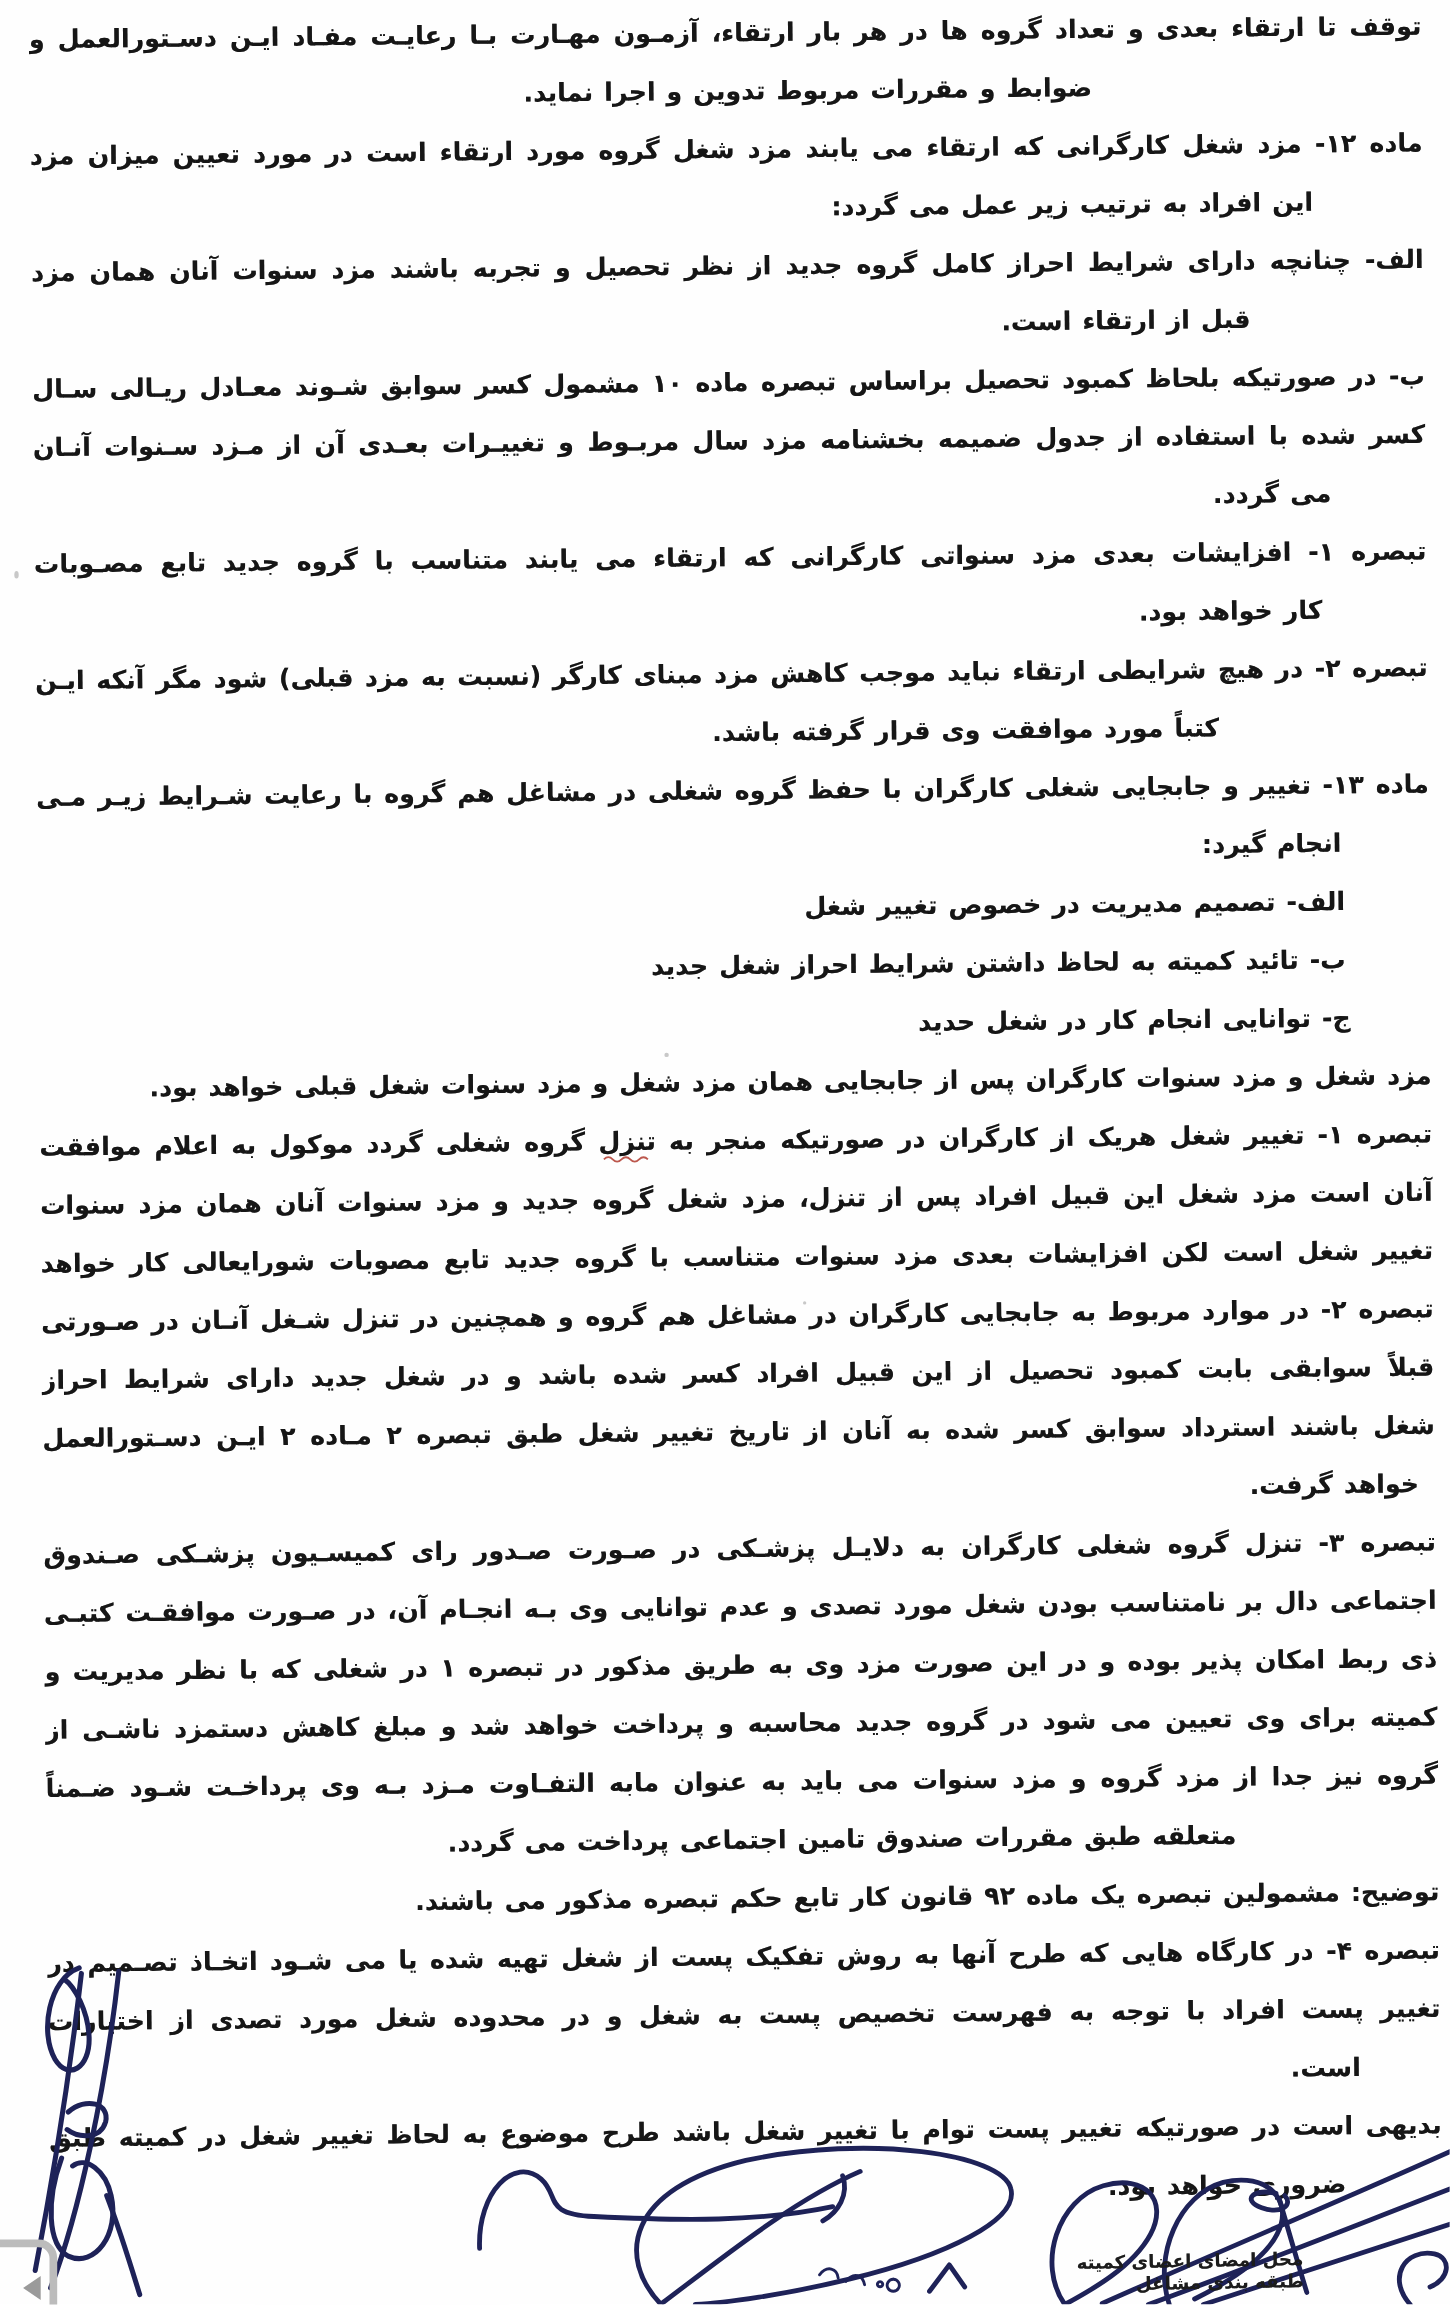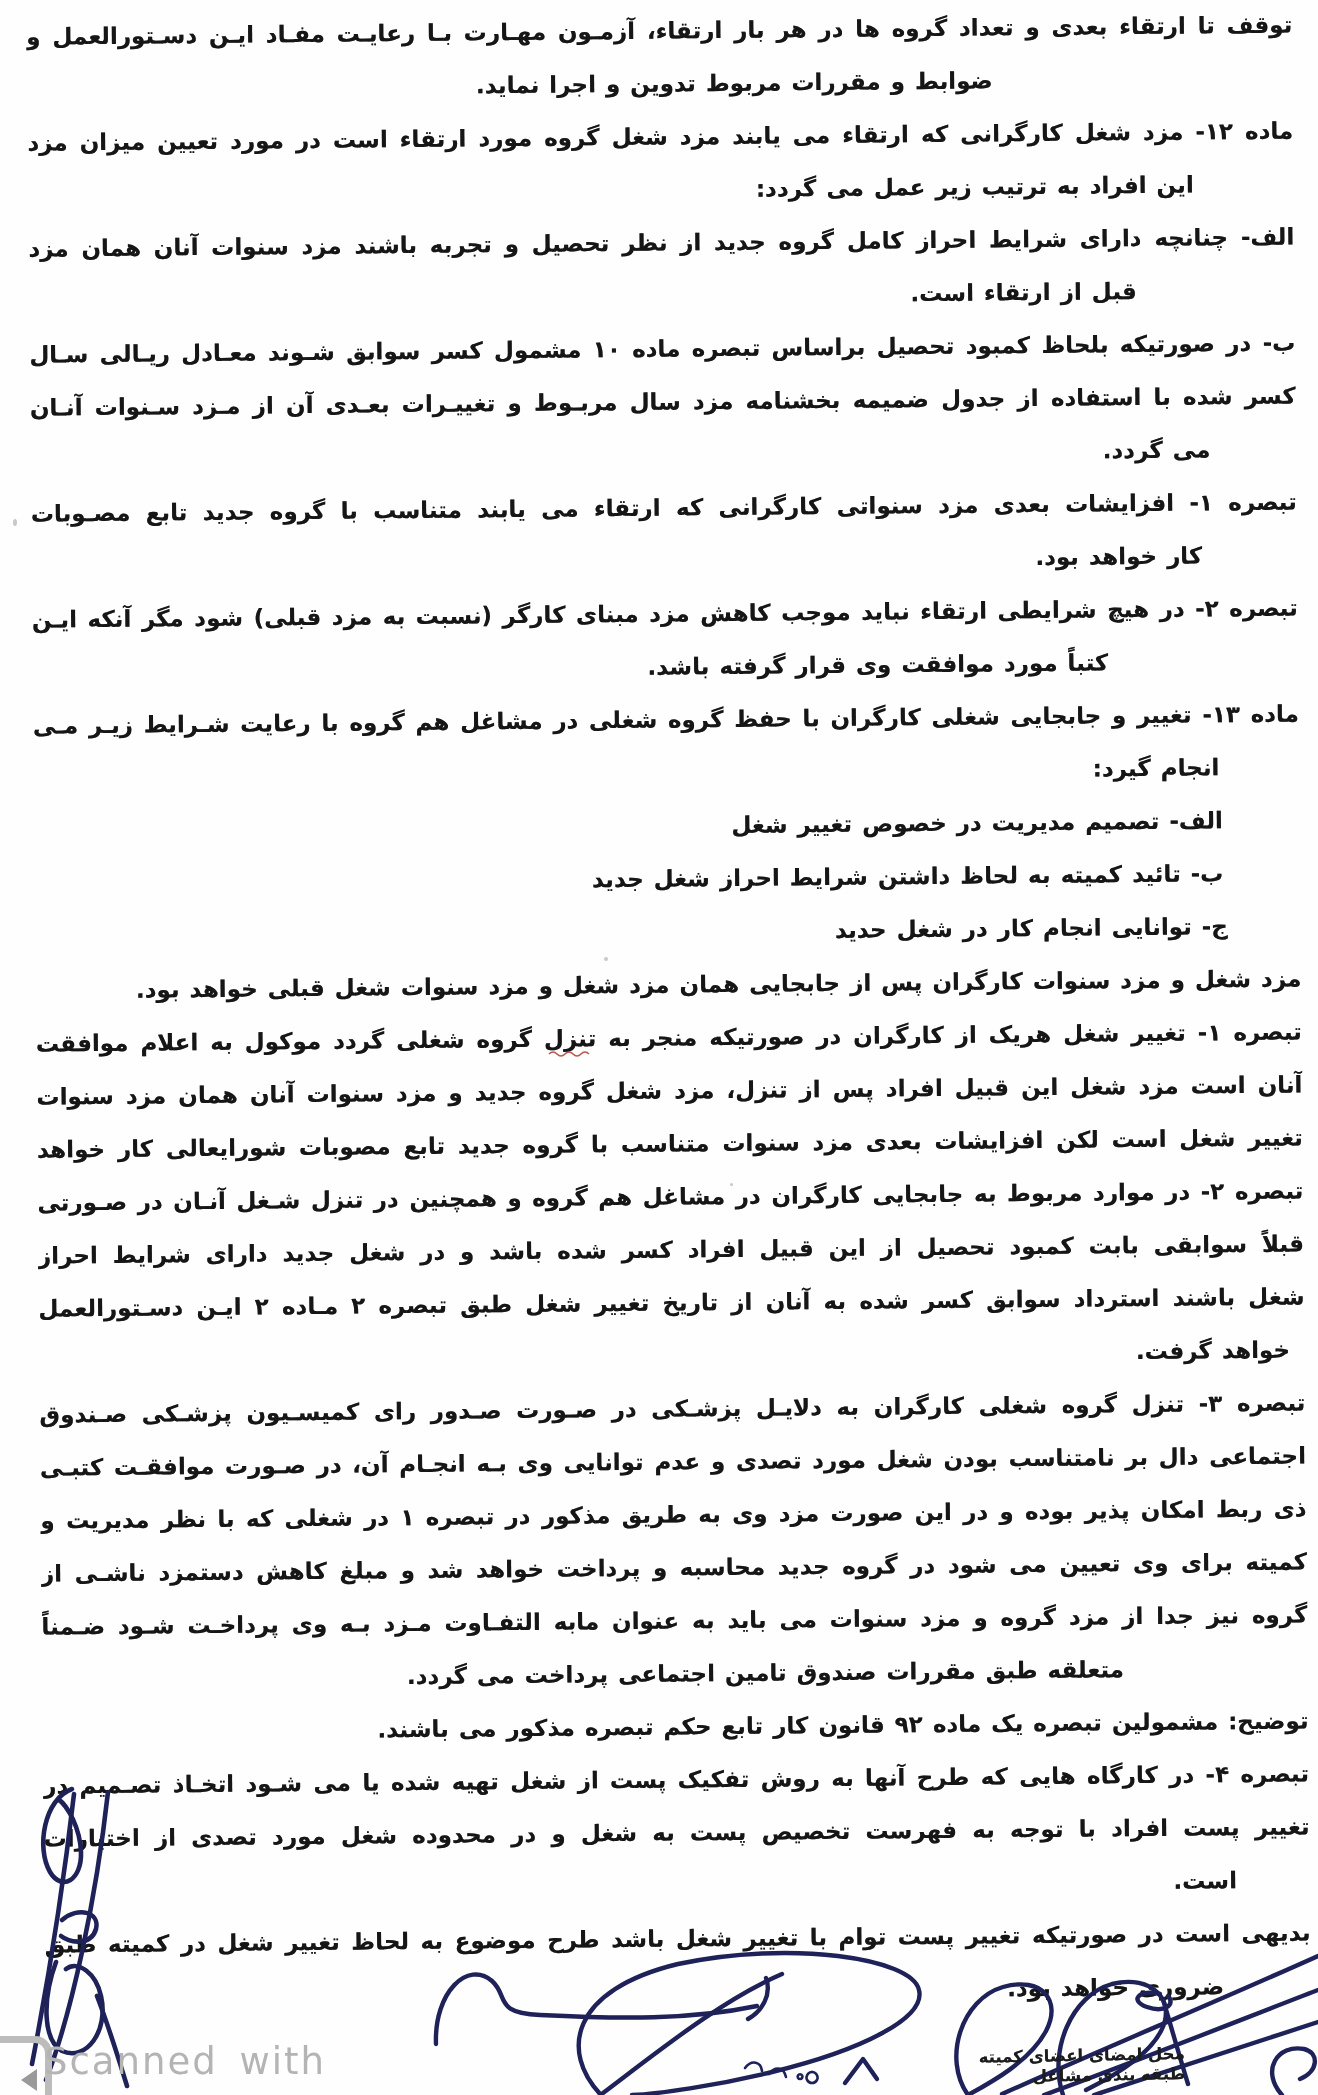--- a/index.html
+++ b/index.html
@@ -143,15 +143,14 @@
         <path d="M1282 2095 C 1260 2070, 1278 2044, 1304 2049 C 1320 2053, 1318 2072, 1300 2079"></path>
       </g>
     </g>
   </svg>
 
   <div class="committee-note">محل امضای اعضای کمیته طبقه بندی مشاغل</div>
 
   <div class="scanner-icon">
     <div class="glyph"></div>
   </div>
-  <div class="watermark">Scanned with</div>
 
 </div>
 
 </body></html>

